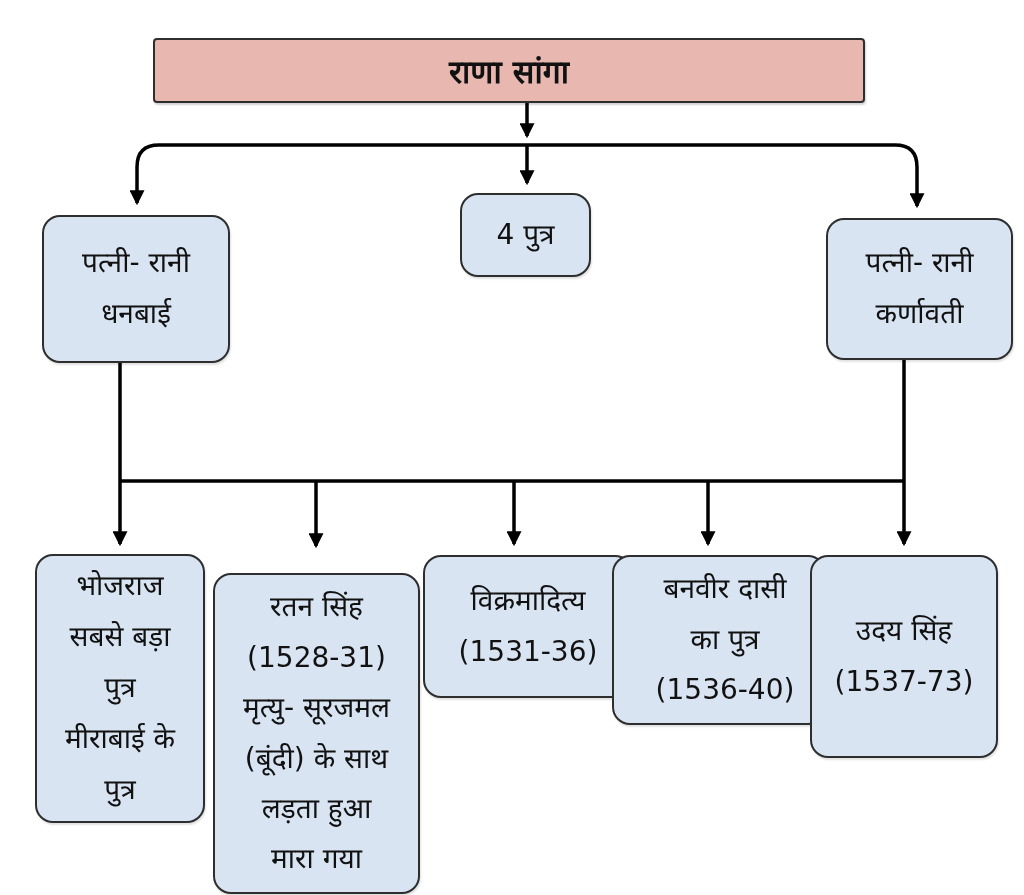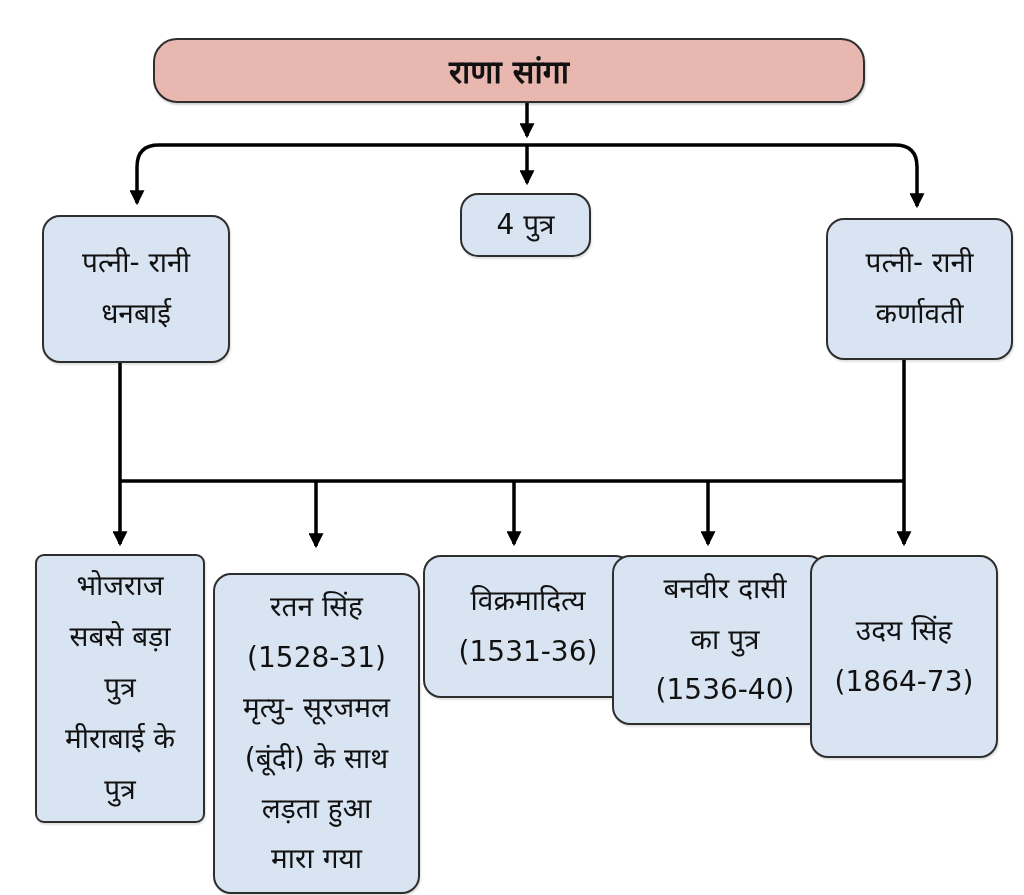--- a/index.html
+++ b/index.html
@@ -35,38 +35,38 @@
   }
   .node-label {
     white-space: pre-line;
     display: block;
     width: 100%;
   }
   .root-node {
     left: 153px; top: 38px;
     width: 712px; height: 65px;
     background: #e7b7b0;
-    border-radius: 24px;
+    border-radius: 4px;
     font-size: 32px;
     font-weight: bold;
     box-shadow: 1px 2px 2px rgba(0,0,0,0.18);
   }
   .blue-node {
     background: #d9e4f2;
     border-radius: 18px;
     font-size: 28px;
     line-height: 1.82;
     box-shadow: 1px 2px 2px rgba(0,0,0,0.12);
   }
   
   .n-wife-left   { left: 42px;  top: 215px; width: 188px; height: 148px; }
-  .n-sons        { left: 460px; top: 193px; width: 131px; height: 64px;  }
+  .n-sons        { left: 460px; top: 193px; width: 131px; height: 84px;  }
   .n-wife-right  { left: 826px; top: 218px; width: 187px; height: 142px; }
   
-  .n-son1 { left: 35px;  top: 554px; width: 170px; height: 269px; border-radius: 9px; }
+  .n-son1 { left: 35px;  top: 554px; width: 170px; height: 269px; }
   .n-son2 { left: 213px; top: 557px; width: 207px; height: 321px; line-height: 1.8; margin-top: 16px; }
   .n-son3 { left: 423px; top: 555px; width: 210px; height: 143px; }
   .n-son4 { left: 612px; top: 555px; width: 214px; height: 170px; padding-left: 12px; }
   .n-son5 { left: 810px; top: 555px; width: 188px; height: 203px; }
 </style>
 </head>
 <body>
 
 <div class="canvas">
 
@@ -128,16 +128,16 @@
     <span class="node-label">विक्रमादित्य
 (1531-36)</span>
   </div>
   <div class="node blue-node n-son4">
     <span class="node-label">बनवीर दासी
 का पुत्र
 (1536-40)</span>
   </div>
   <div class="node blue-node n-son5">
     <span class="node-label">उदय सिंह
-(1864-73)</span>
+(1537-73)</span>
   </div>
 
 </div>
 
 </body></html>

